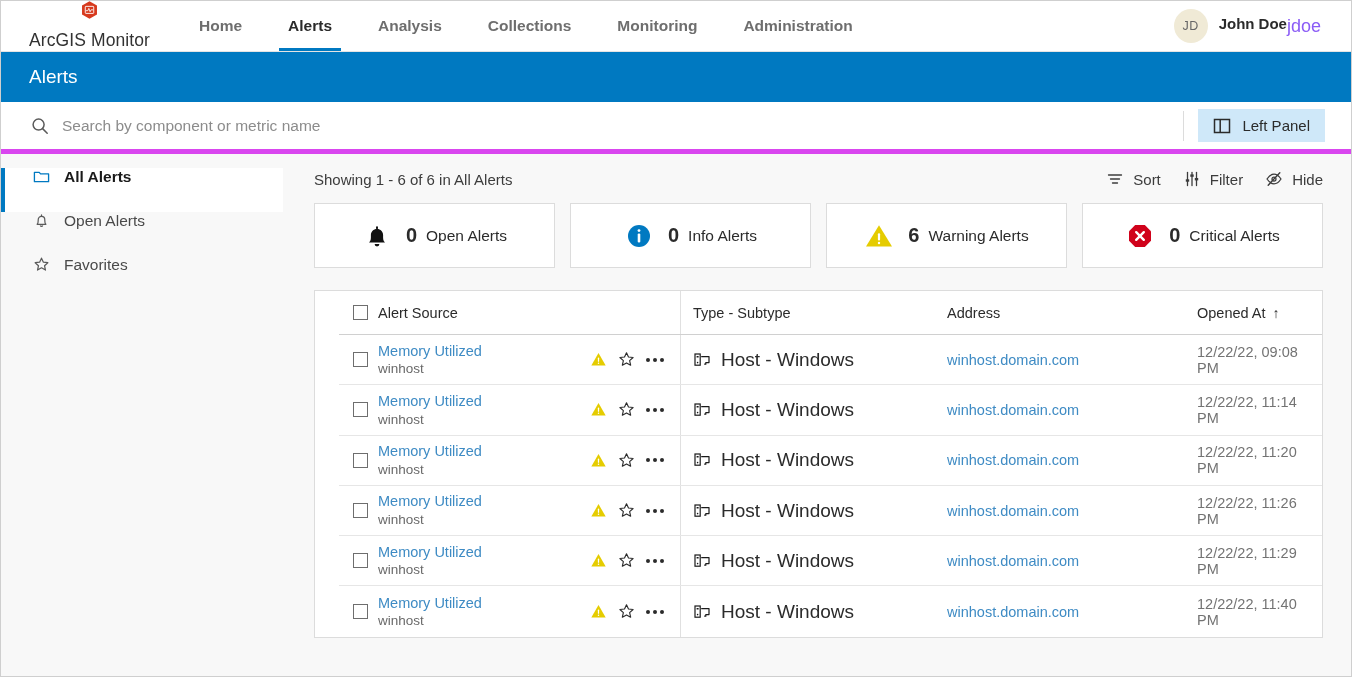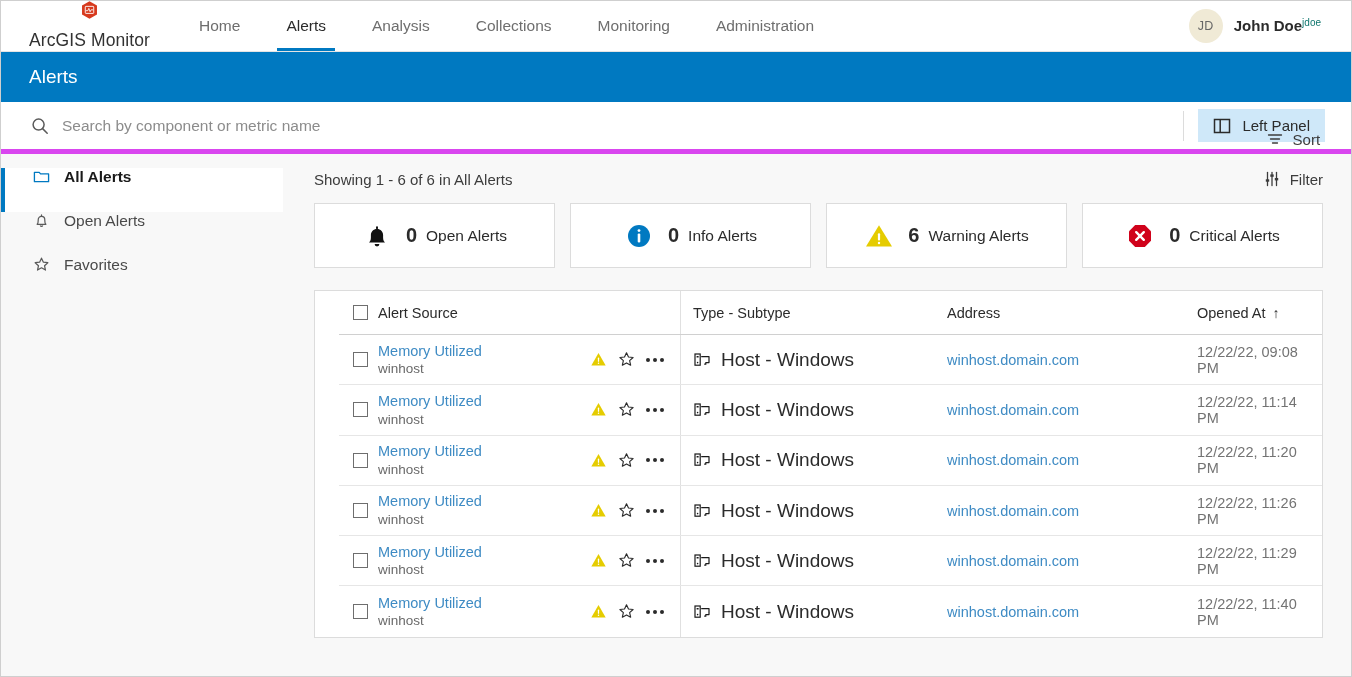--- a/index.html
+++ b/index.html
@@ -40,20 +40,21 @@
   }
   .navlinks { display: flex; align-items: stretch; }
   .navlink {
     display: flex; align-items: center;
     padding: 0 23px;
     font-size: 15.5px;
     color: #6e6e6e;
     cursor: pointer;
     position: relative;
     white-space: nowrap;
+    font-weight: bold;
   }
   .navlink.active { color: #2b2b2b; }
   .navlink.active::after {
     content: ""; position: absolute;
     left: 14px; right: 14px; bottom: 0; height: 3px;
     background: #0079c1;
   }
   .user-area {
     margin-left: auto;
     display: flex; align-items: center;
@@ -61,21 +62,21 @@
     padding-right: 30px;
   }
   .avatar {
     width: 34px; height: 34px; border-radius: 50%;
     background: #f0ead6;
     display: flex; align-items: center; justify-content: center;
     font-size: 12.5px; color: #666; letter-spacing: .4px;
   }
   .user-names { display: flex; flex-direction: row; line-height: 1.25; }
   .user-full { font-size: 15px; font-weight: bold; color: #2b2b2b; }
-  .user-handle { font-size: 10px; color: #0f766e; }
+  .user-handle { font-size: 18px; color: #8b5cf6; }
 
   
   .page-banner {
     height: 50px;
     background: #0079c1;
     display: flex; align-items: center;
     padding-left: 28px;
     flex: 0 0 auto;
   }
   .page-banner-title { color: #ffffff; font-size: 19px; }
@@ -150,21 +151,21 @@
     flex: 1 1 auto;
     padding: 0 28px 0 13px;
     min-width: 0;
   }
   .main-head {
     display: flex; align-items: center;
     height: 44px;
     padding-top: 6px;
   }
   .showing-text { font-size: 15px; color: #3c3c3c; }
-  .tools { margin-left: auto; display: flex; align-items: center; gap: 22px; flex-direction: column; }
+  .tools { margin-left: auto; display: flex; gap: 22px; }
   .tool {
     display: flex; align-items: center; gap: 9px;
     font-size: 15px; color: #3c3c3c; cursor: pointer;
   }
   .tool .ico { width: 18px; height: 18px; display: block; }
 
   
   .cards {
     display: flex; gap: 15px;
     margin-top: 5px;

